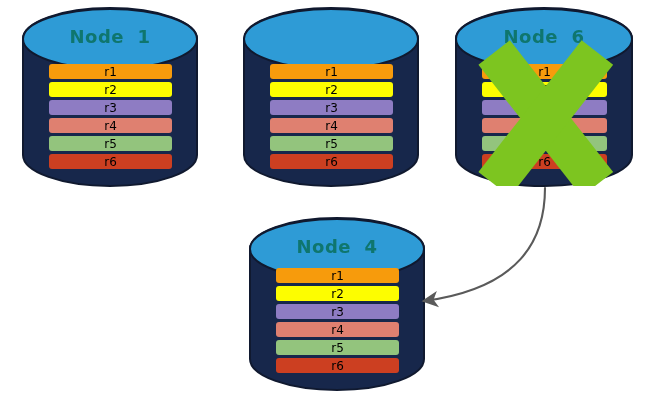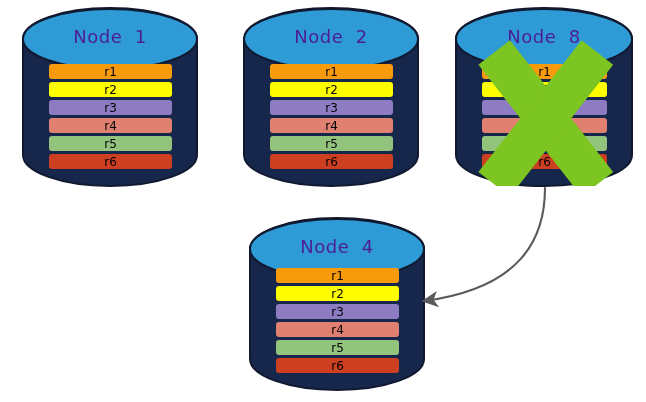--- a/index.html
+++ b/index.html
@@ -28,22 +28,22 @@
     position: absolute;
     left: 0;
     top: 0;
     overflow: visible;
   }
   .node-title {
     position: absolute;
     left: 0;
     width: 100%;
     text-align: center;
-    color: #4c1d95;
-    font-weight: normal;
+    color: #0f766e;
+    font-weight: bold;
     letter-spacing: 0.5px;
     white-space: pre;
     user-select: none;
   }
   .rows {
     position: absolute;
     left: 0;
     width: 100%;
     box-sizing: border-box;
   }
@@ -104,21 +104,20 @@
           <div class="row-bar" style="width: 123px; height: 15px; margin-bottom: 0px; background: rgb(204, 63, 33); font-size: 12px;">
             <span>r6</span>
           </div>
         </div>
       </div>
       <div class="node" style="left: 243px; top: 8px; width: 176px; height: 178px;">
         <svg class="node-svg" width="176" height="178" viewBox="0 0 176 178">
           <path d="M 1 31 L 1 147 A 87 31 0 0 0 175 147 L 175 31 A 87 31 0 0 0 1 31 Z" fill="#17274b" stroke="#10192f" stroke-width="2"></path>
           <ellipse cx="88" cy="31" rx="87" ry="30" fill="#2e9bd6" stroke="#10192f" stroke-width="2"></ellipse>
         </svg>
-        <div class="node-title" style="top: 18px; font-size: 18px;">Node  2</div>
         <div class="rows" style="top: 56px; padding-left: 27px;">
           <div class="row-bar" style="width: 123px; height: 15px; margin-bottom: 3px; background: rgb(247, 155, 12); font-size: 12px;">
             <span>r1</span>
           </div>
           <div class="row-bar" style="width: 123px; height: 15px; margin-bottom: 3px; background: rgb(253, 253, 0); font-size: 12px;">
             <span>r2</span>
           </div>
           <div class="row-bar" style="width: 123px; height: 15px; margin-bottom: 3px; background: rgb(142, 124, 195); font-size: 12px;">
             <span>r3</span>
           </div>
@@ -131,21 +130,21 @@
           <div class="row-bar" style="width: 123px; height: 15px; margin-bottom: 0px; background: rgb(204, 63, 33); font-size: 12px;">
             <span>r6</span>
           </div>
         </div>
       </div>
       <div class="node" style="left: 455px; top: 8px; width: 178px; height: 178px;">
         <svg class="node-svg" width="178" height="178" viewBox="0 0 178 178">
           <path d="M 1 31 L 1 147 A 88 31 0 0 0 177 147 L 177 31 A 88 31 0 0 0 1 31 Z" fill="#17274b" stroke="#10192f" stroke-width="2"></path>
           <ellipse cx="89" cy="31" rx="88" ry="30" fill="#2e9bd6" stroke="#10192f" stroke-width="2"></ellipse>
         </svg>
-        <div class="node-title" style="top: 18px; font-size: 18px;">Node  8</div>
+        <div class="node-title" style="top: 18px; font-size: 18px;">Node  6</div>
         <div class="rows" style="top: 56px; padding-left: 27px;">
           <div class="row-bar" style="width: 125px; height: 15px; margin-bottom: 3px; background: rgb(247, 155, 12); font-size: 12px;">
             <span>r1</span>
           </div>
           <div class="row-bar" style="width: 125px; height: 15px; margin-bottom: 3px; background: rgb(253, 253, 0); font-size: 12px;">
             <span>r2</span>
           </div>
           <div class="row-bar" style="width: 125px; height: 15px; margin-bottom: 3px; background: rgb(142, 124, 195); font-size: 12px;">
             <span>r3</span>
           </div>

